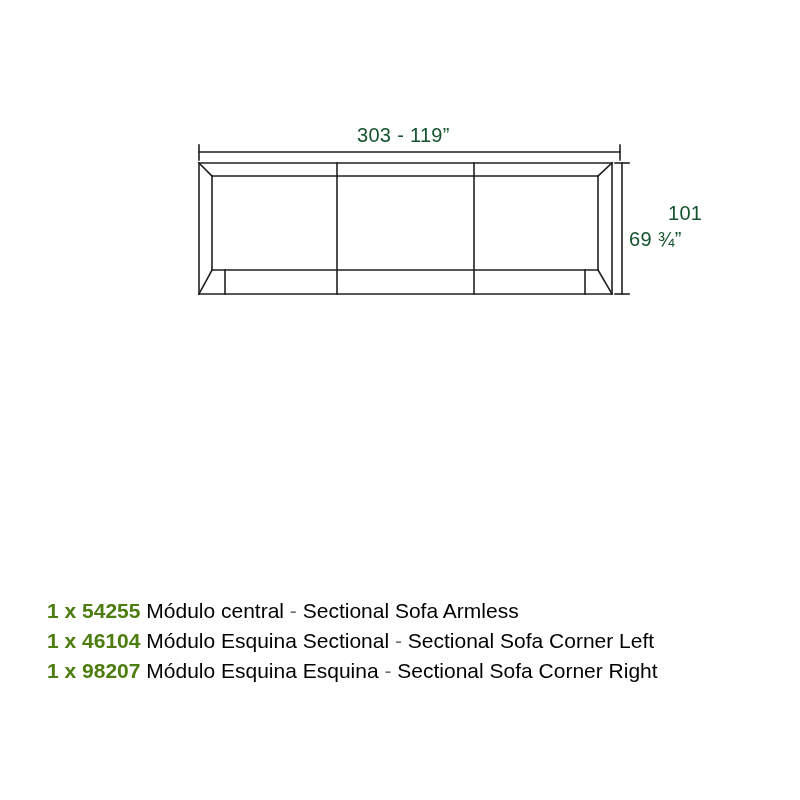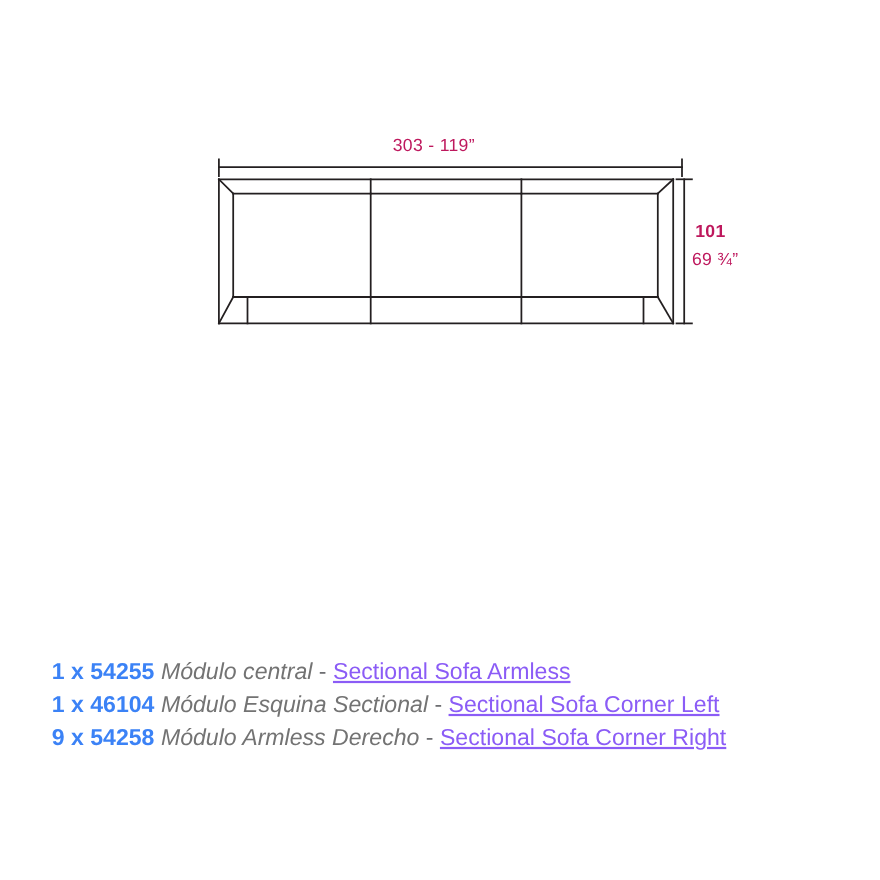--- a/index.html
+++ b/index.html
@@ -21,33 +21,32 @@
     position: absolute;
     left: 0;
     top: 0;
     width: 800px;
     height: 560px;
   }
 
   
   .dim-label {
     position: absolute;
-    font-size: 16px;
-    color: #be185d;
+    font-size: 20px;
+    color: #14532d;
     letter-spacing: 0.3px;
     white-space: nowrap;
   }
   #dim-width-label {
     left: 357px;
     top: 124px;
   }
   #dim-height-label-1 {
-    left: 632px;
+    left: 668px;
     top: 202px;
-    font-weight: bold;
   }
   #dim-height-label-2 {
     left: 629px;
     top: 228px;
   }
 
   
   #caption {
     position: absolute;
     left: 47px;
@@ -55,32 +54,30 @@
     width: 740px;
   }
   .caption-line {
     font-size: 21px;
     line-height: 30px;
     white-space: nowrap;
     color: #6d6e71;
   }
   .caption-qty {
     font-weight: bold;
-    color: #3b82f6;
+    color: #4d7c0f;
   }
   .caption-es {
-    color: #737373;
-    font-style: italic;
+    color: #000000;
   }
   .caption-sep {
     color: #6d6e71;
   }
   .caption-en {
-    color: #8b5cf6;
-    text-decoration: underline;
+    color: #000000;
   }
 </style>
 </head>
 <body>
 
 <div id="drawing">
   <svg width="800" height="560" viewBox="0 0 800 560">
     <g fill="none" stroke="#231f20" stroke-width="1.6" stroke-linecap="square">
 
       <line x1="199" y1="152" x2="620" y2="152"></line>
@@ -143,16 +140,16 @@
 
   <div class="caption-line">
     <span class="caption-qty">1 x 54255</span><span> </span><span class="caption-es">Módulo central</span><span class="caption-sep"> - </span><span class="caption-en">Sectional Sofa Armless</span>
   </div>
 
   <div class="caption-line">
     <span class="caption-qty">1 x 46104</span><span> </span><span class="caption-es">Módulo Esquina Sectional</span><span class="caption-sep"> - </span><span class="caption-en">Sectional Sofa Corner Left</span>
   </div>
 
   <div class="caption-line">
-    <span class="caption-qty">9 x 54258</span><span> </span><span class="caption-es">Módulo Armless Derecho</span><span class="caption-sep"> - </span><span class="caption-en">Sectional Sofa Corner Right</span>
+    <span class="caption-qty">1 x 98207</span><span> </span><span class="caption-es">Módulo Esquina Esquina</span><span class="caption-sep"> - </span><span class="caption-en">Sectional Sofa Corner Right</span>
   </div>
 
 </div>
 
 </body></html>

